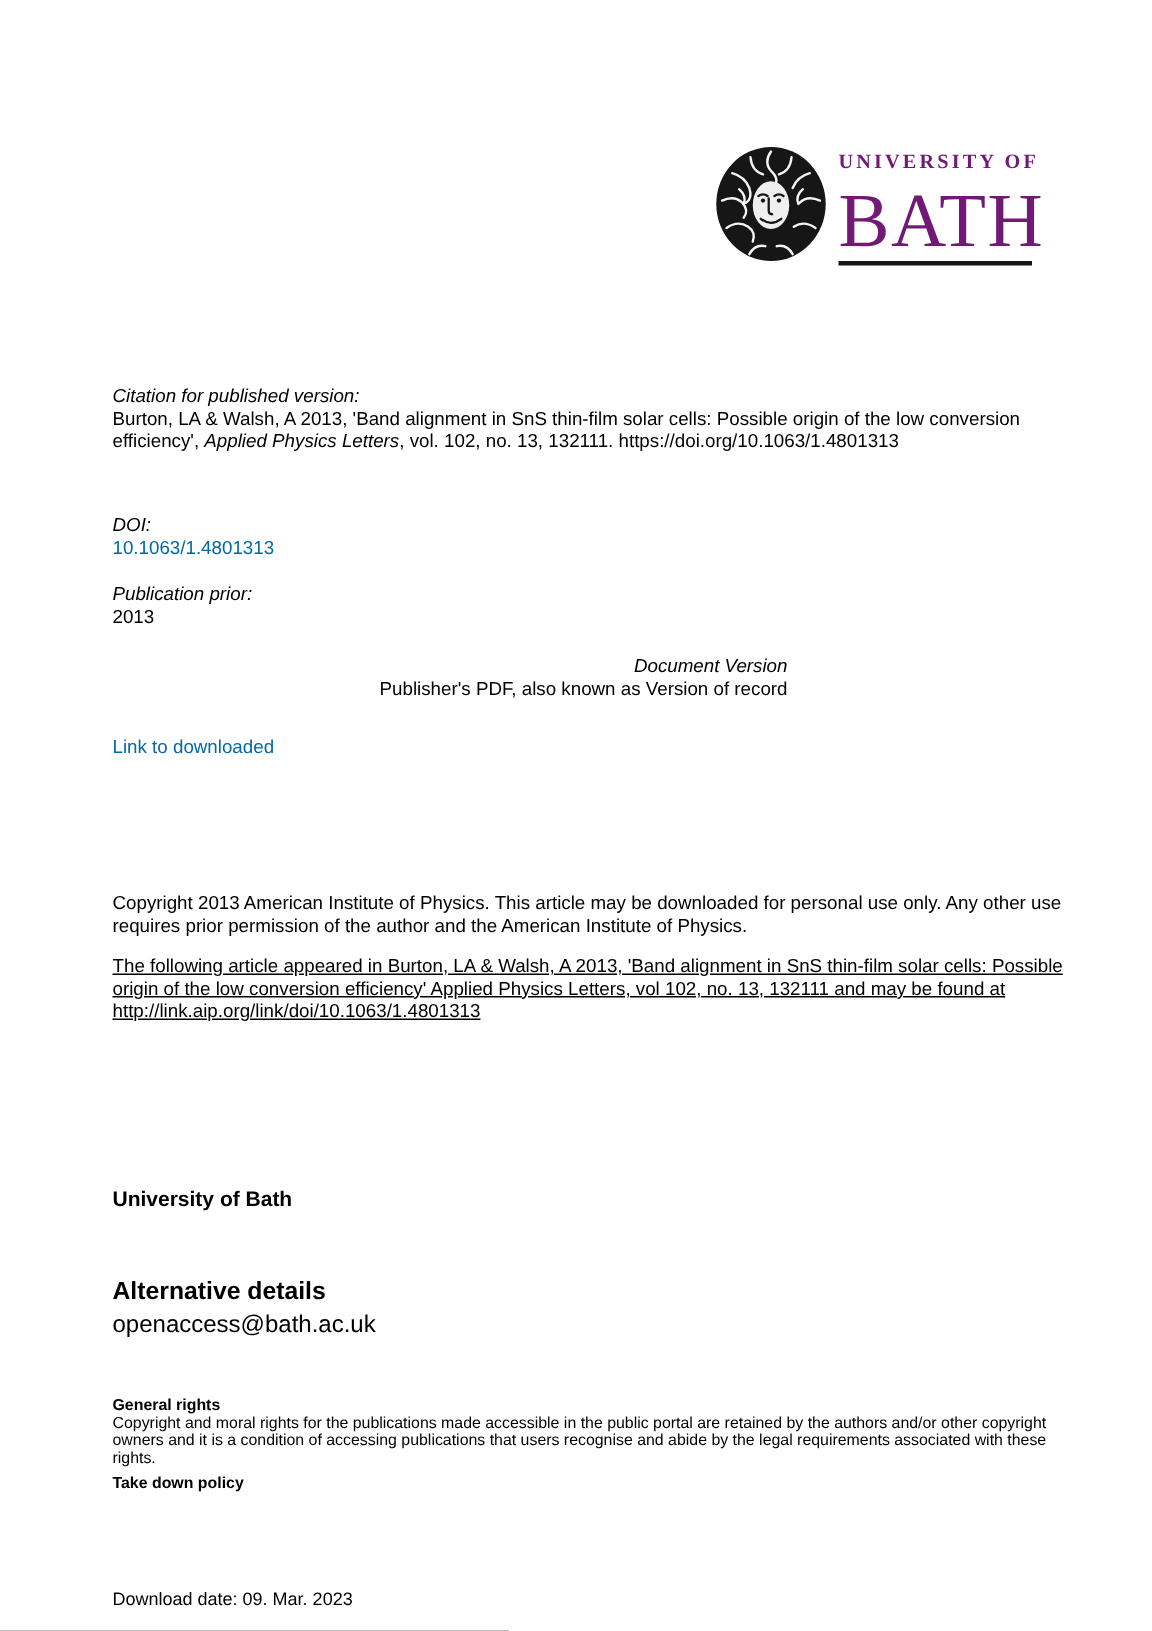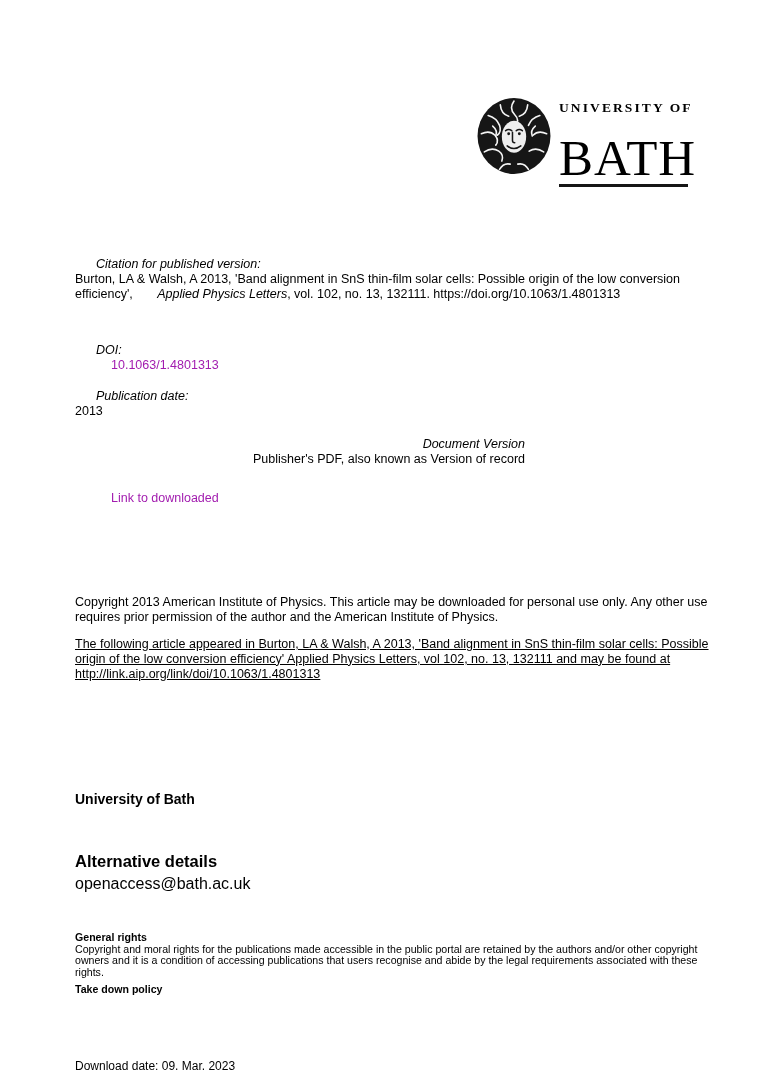--- a/index.html
+++ b/index.html
@@ -9,29 +9,29 @@
     width:768px; height:1087px;
     margin:0 auto;
     background:#ffffff;
     font-family:"Liberation Sans", sans-serif;
     color:#000;
     overflow:hidden;
   }
   
   .logo { position:absolute; left:476px; top:97px; display:flex; align-items:flex-start; }
   .emblem { width:76px; height:78px; }
-  .logo-text { margin-left:7px; margin-top:3px; font-family:"Liberation Serif", serif; color:#000000; }
+  .logo-text { margin-left:7px; margin-top:3px; font-family:"Liberation Serif", serif; color:#701a75; }
   .logo-small { font-weight:bold; font-size:13.5px; letter-spacing:2.1px; white-space:nowrap; }
-  .logo-big { font-size:51px; line-height:44px; letter-spacing:1px; margin-top:20px; white-space:nowrap; }
+  .logo-big { font-size:51px; line-height:44px; letter-spacing:1px; margin-top:10px; white-space:nowrap; }
   .logo-underline { height:3px; background:#151515; width:129px; margin-top:4px; }
   
   .blk { position:absolute; left:75px; }
   .body-sz { font-size:12.5px; line-height:14.8px; }
-  .ital { font-style:italic;margin-left:21px; }
-  .link { color:#a21caf; text-decoration:none; cursor:pointer;margin-left:36px; }
+  .ital { font-style:italic; }
+  .link { color:#0369a1; text-decoration:none; cursor:pointer; }
   .citation { top:257px; width:650px; }
   .doi-blk { top:343px; width:400px; }
   .pubdate-blk { top:389px; width:400px; }
   .docver-blk { top:437px; width:450px;text-align:right; }
   .publink-blk { top:491px; width:300px; }
   .copyright-blk { top:595px; width:650px; }
   .appeared-blk { top:637px; width:648px;text-decoration:underline; }
   .uni-blk { top:791px; font-size:14px; font-weight:bold; }
   .alt-blk { top:851px; width:600px; font-size:16px; line-height:21.5px; }
   .alt-heading { font-size:16.5px; font-weight:bold; }
@@ -86,21 +86,21 @@
     <div class="ital">Citation for published version:</div>
     <div><span>Burton, LA &amp; Walsh, A 2013, 'Band alignment in SnS thin-film solar cells: Possible origin of the low conversion efficiency', </span><span class="ital">Applied Physics Letters</span><span>, vol. 102, no. 13, 132111. https://doi.org/10.1063/1.4801313</span></div>
   </div>
 
   <div class="blk doi-blk body-sz">
     <div class="ital">DOI:</div>
     <div><a class="link">10.1063/1.4801313</a></div>
   </div>
 
   <div class="blk pubdate-blk body-sz">
-    <div class="ital">Publication date:</div>
+    <div class="ital">Publication prior:</div>
     <div>2013</div>
   </div>
 
   <div class="blk docver-blk body-sz">
     <div class="ital">Document Version</div>
     <div>Publisher's PDF, also known as Version of record</div>
   </div>
 
   <div class="blk publink-blk body-sz">
     <a class="link">Link to downloaded</a>

